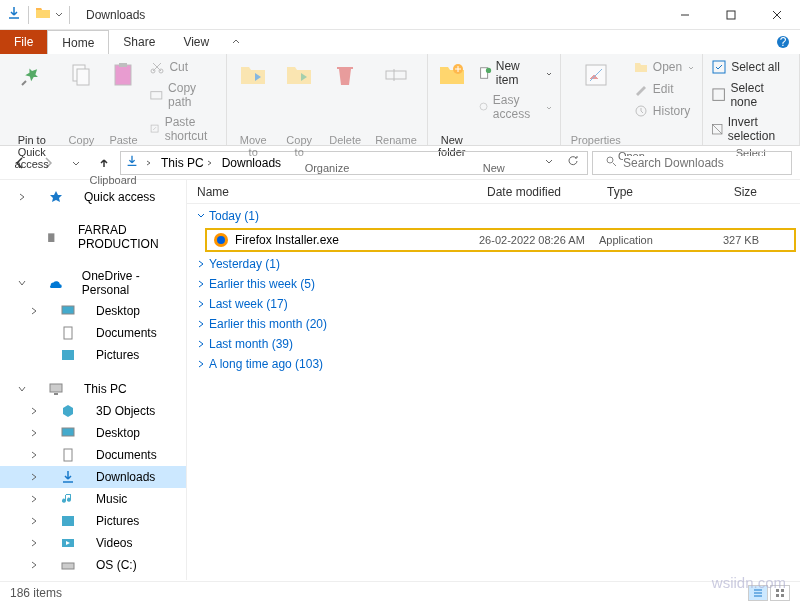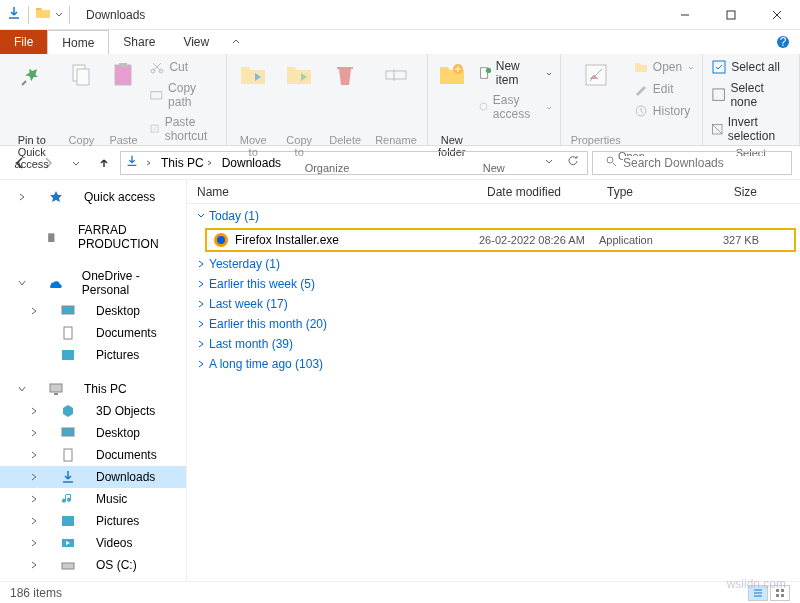--- a/index.html
+++ b/index.html
@@ -84,21 +84,21 @@
     .file-row { display: flex; align-items: center; padding: 2px 0; margin: 2px 4px 2px 18px; }
     .file-row.highlighted { border: 2px solid #eab308; }
     .file-row .fname { display: flex; align-items: center; gap: 6px; flex: 0 0 272px; padding-left: 6px; }
     .file-row .fname .icon { width: 16px; height: 16px; }
     .file-row .fdate { flex: 0 0 120px; color: #555; font-size: 11px; }
     .file-row .ftype { flex: 0 0 90px; color: #555; font-size: 11px; }
     .file-row .fsize { flex: 0 0 70px; text-align: right; color: #555; font-size: 11px; }
     
     
     .statusbar { position: absolute; bottom: 0; left: 0; right: 0; height: 22px; display: flex; align-items: center; padding: 0 10px; font-size: 11px; color: #555; border-top: 1px solid #eee; }
-    .watermark { position: absolute; bottom: 12px; right: 14px; font-size: 12px; color: #aac; opacity: 0.6; }
+    .watermark { position: absolute; bottom: 12px; right: 14px; font-size: 15px; color: #aac; opacity: 0.6; }
     .view-toggle { margin-left: auto; display: flex; gap: 2px; }
     .view-toggle div { width: 20px; height: 16px; border: 1px solid #ccc; display: flex; align-items: center; justify-content: center; cursor: pointer; }
     .view-toggle div.active { background: #cce8ff; }
     .view-toggle svg { width: 10px; height: 10px; }
   </style>
 </head>
 <body>
 
 <div class="titlebar">
   <div class="titlebar-icons">
@@ -208,20 +208,21 @@
             <span class="icon">
               <svg viewBox="0 0 16 16">
                 <rect x="3" y="3" width="10" height="10" fill="none" stroke="#888"></rect>
                 <path d="M6 10l4-4" stroke="#888"></path>
               </svg>
             </span>
             <span>Paste shortcut</span>
           </div>
       </div>
     </div>
+    <div class="ribbon-group-label">Clipboard</div>
   </div>
 
   <div class="ribbon-group">
     <div class="ribbon-group-content">
       <div class="ribbon-btn-large disabled">
         <span class="icon">
             <svg viewBox="0 0 32 32">
               <path fill="#ffd66e" d="M4 8h8l2 3h14v14H4z"></path>
               <path fill="#1979ca" d="M18 14l6 4-6 4z"></path>
             </svg>

